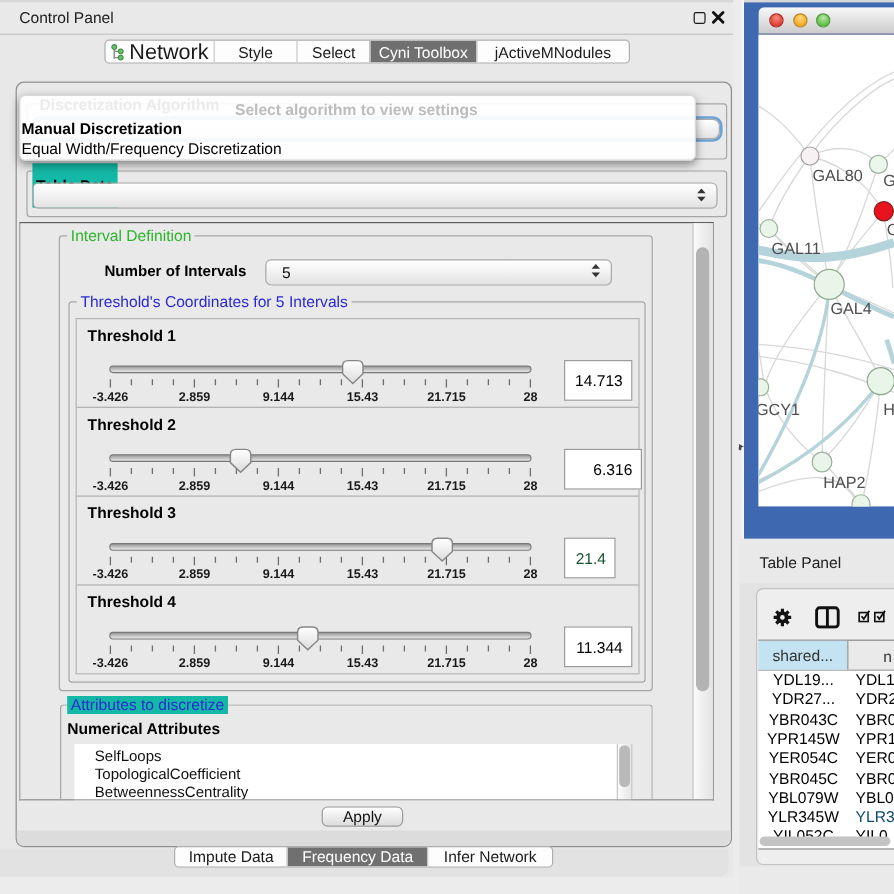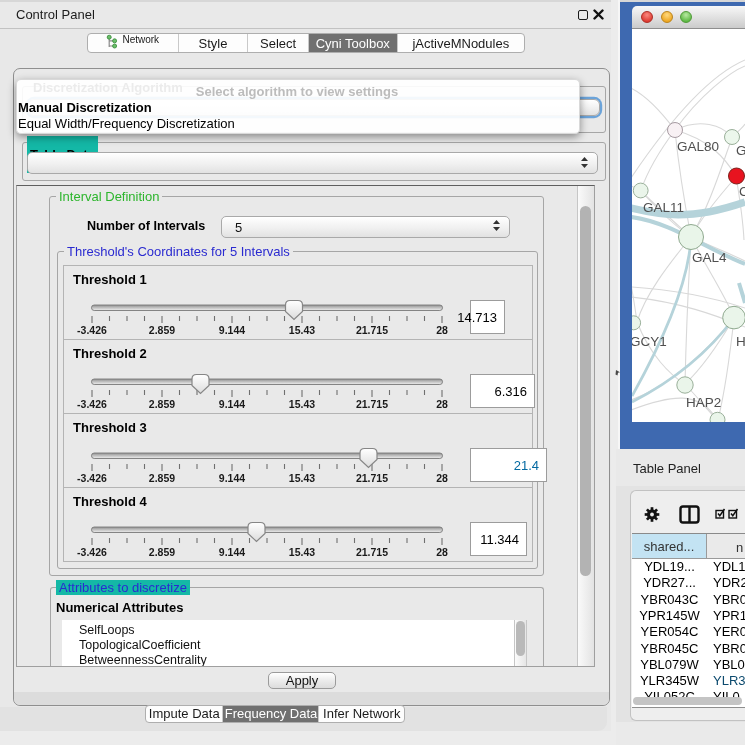--- a/index.html
+++ b/index.html
@@ -15,21 +15,21 @@
 </style></head><body>
 
 <div class="abs" style="left:0;top:0;width:612px;height:28px;background:#e9e9e9;border-bottom:1px solid #c2c2c2;"></div>
 <div class="abs" style="left:0;top:0;width:745px;height:2px;background:#d7d7d7;"></div>
 <div class="abs" style="left:16px;top:7px;font-size:13px;color:#1c1c1c;">Control Panel</div>
 <div class="abs" style="left:578px;top:10px;width:8px;height:8px;border:1.7px solid #1a1a1a;border-radius:2px;"></div>
 <svg class="abs" style="left:593px;top:9px" width="11" height="11" viewBox="0 0 11 11">
 <path d="M1.5 1.5 L9.5 9.5 M9.5 1.5 L1.5 9.5" stroke="#111" stroke-width="2.4" stroke-linecap="round"></path>
   </svg>
 <div class="abs" style="left:87px;top:33px;width:438px;height:20px;background:#fdfdfd;border:1px solid #aeaeae;border-radius:4px;box-sizing:border-box;overflow:hidden;display:flex;">
-    <div style="width:90px;height:100%;color:#1a1a1a;box-sizing:border-box;display:flex;justify-content:center;font-size:10px;white-space:nowrap;"><svg width="12" height="15" viewBox="0 0 12 15" style="margin-right:4px;">
+    <div style="width:90px;height:100%;color:#1a1a1a;box-sizing:border-box;display:flex;align-items:center;justify-content:center;font-size:18px;white-space:nowrap;"><svg width="12" height="15" viewBox="0 0 12 15" style="margin-right:4px;">
         <path d="M3.2 4 L3.2 13 M3.2 6.8 L7.8 6.8 M3.2 12 L7.8 12" stroke="#8a8a8a" stroke-width="1.2" fill="none"></path>
         <circle cx="3.2" cy="3.2" r="2" fill="#6abf69" stroke="#3e8e41" stroke-width="0.9"></circle>
         <circle cx="8.6" cy="6.8" r="2" fill="#6abf69" stroke="#3e8e41" stroke-width="0.9"></circle>
         <circle cx="8.6" cy="12" r="2" fill="#6abf69" stroke="#3e8e41" stroke-width="0.9"></circle>
       </svg>Network</div>
     <div style="width:70px;height:100%;color:#1a1a1a;border-left:1px solid #c9c9c9;box-sizing:border-box;display:flex;align-items:center;justify-content:center;font-size:13px;white-space:nowrap;">Style</div>
     <div style="width:61px;height:100%;color:#1a1a1a;border-left:1px solid #c9c9c9;box-sizing:border-box;display:flex;align-items:center;justify-content:center;font-size:13px;white-space:nowrap;">Select</div>
     <div style="width:89px;height:100%;background:#707070;color:#fff;border-left:1px solid #c9c9c9;box-sizing:border-box;display:flex;align-items:center;justify-content:center;font-size:13px;white-space:nowrap;">Cyni Toolbox</div>
     <div style="width:128px;height:100%;color:#1a1a1a;border-left:1px solid #c9c9c9;box-sizing:border-box;display:flex;align-items:center;justify-content:center;font-size:13px;white-space:nowrap;">jActiveMNodules</div>
   </div>
@@ -99,21 +99,21 @@
       <line x1="379.0" y1="51" x2="379.0" y2="58"></line>
     </g>
     <text x="29" y="69" font-size="10.5" font-weight="bold" fill="#1a1a1a" text-anchor="middle" font-family="Liberation Sans">-3.426</text>
     <text x="99" y="69" font-size="10.5" font-weight="bold" fill="#1a1a1a" text-anchor="middle" font-family="Liberation Sans">2.859</text>
     <text x="169" y="69" font-size="10.5" font-weight="bold" fill="#1a1a1a" text-anchor="middle" font-family="Liberation Sans">9.144</text>
     <text x="239" y="69" font-size="10.5" font-weight="bold" fill="#1a1a1a" text-anchor="middle" font-family="Liberation Sans">15.43</text>
     <text x="309" y="69" font-size="10.5" font-weight="bold" fill="#1a1a1a" text-anchor="middle" font-family="Liberation Sans">21.715</text>
     <text x="379" y="69" font-size="10.5" font-weight="bold" fill="#1a1a1a" text-anchor="middle" font-family="Liberation Sans">28</text>
     <path d="M 222.5 46.5 L 222.5 40 Q 222.5 35.5 227.0 35.5 L 235.0 35.5 Q 239.5 35.5 239.5 40 L 239.5 46.5 L 231.0 54.5 Z" fill="url(#th1)" stroke="#868686" stroke-width="1.2"></path>
   </svg>
-<div class="abs" style="left:470px;top:300px;width:35px;height:34px;background:#fff;border:1px solid #9c9c9c;box-sizing:border-box;display:flex;align-items:center;justify-content:flex-end;padding-right:7px;font-size:13px;color:#000;">14.713</div>
+<div class="abs" style="left:470px;top:300px;width:57px;height:34px;background:#fff;border:1px solid #9c9c9c;box-sizing:border-box;display:flex;align-items:center;justify-content:flex-end;padding-right:7px;font-size:13px;color:#000;">14.713</div>
 <div class="abs" style="left:63px;top:339px;width:470px;height:75px;border:1px solid #b4b4b4;box-sizing:border-box;background:#e9e9e9;"></div>
 <div class="abs b" style="left:73px;top:346px;font-size:13px;color:#000;">Threshold 2</div>
 <svg class="abs" style="left:63px;top:339px;" width="470" height="75" viewBox="0 0 470 75">
     <defs>
       <linearGradient id="gr2" x1="0" y1="0" x2="0" y2="1">
         <stop offset="0" stop-color="#909090"></stop>
         <stop offset="0.55" stop-color="#c6c6c6"></stop>
         <stop offset="1" stop-color="#efefef"></stop>
       </linearGradient>
       <linearGradient id="th2" x1="0" y1="0" x2="0" y2="1">
@@ -193,21 +193,21 @@
       <line x1="379.0" y1="51" x2="379.0" y2="58"></line>
     </g>
     <text x="29" y="69" font-size="10.5" font-weight="bold" fill="#1a1a1a" text-anchor="middle" font-family="Liberation Sans">-3.426</text>
     <text x="99" y="69" font-size="10.5" font-weight="bold" fill="#1a1a1a" text-anchor="middle" font-family="Liberation Sans">2.859</text>
     <text x="169" y="69" font-size="10.5" font-weight="bold" fill="#1a1a1a" text-anchor="middle" font-family="Liberation Sans">9.144</text>
     <text x="239" y="69" font-size="10.5" font-weight="bold" fill="#1a1a1a" text-anchor="middle" font-family="Liberation Sans">15.43</text>
     <text x="309" y="69" font-size="10.5" font-weight="bold" fill="#1a1a1a" text-anchor="middle" font-family="Liberation Sans">21.715</text>
     <text x="379" y="69" font-size="10.5" font-weight="bold" fill="#1a1a1a" text-anchor="middle" font-family="Liberation Sans">28</text>
     <path d="M 297.0 46.5 L 297.0 40 Q 297.0 35.5 301.5 35.5 L 309.5 35.5 Q 314.0 35.5 314.0 40 L 314.0 46.5 L 305.5 54.5 Z" fill="url(#th3)" stroke="#868686" stroke-width="1.2"></path>
   </svg>
-<div class="abs" style="left:470px;top:448px;width:77px;height:34px;background:#fff;border:1px solid #9c9c9c;box-sizing:border-box;display:flex;align-items:center;justify-content:flex-end;padding-right:7px;font-size:13px;color:#0369a1;">21.4</div>
+<div class="abs" style="left:470px;top:448px;width:43px;height:34px;background:#fff;border:1px solid #9c9c9c;box-sizing:border-box;display:flex;align-items:center;justify-content:flex-end;padding-right:7px;font-size:13px;color:#14532d;">21.4</div>
 <div class="abs" style="left:63px;top:487px;width:470px;height:75px;border:1px solid #b4b4b4;box-sizing:border-box;background:#e9e9e9;"></div>
 <div class="abs b" style="left:73px;top:494px;font-size:13px;color:#000;">Threshold 4</div>
 <svg class="abs" style="left:63px;top:487px;" width="470" height="75" viewBox="0 0 470 75">
     <defs>
       <linearGradient id="gr4" x1="0" y1="0" x2="0" y2="1">
         <stop offset="0" stop-color="#909090"></stop>
         <stop offset="0.55" stop-color="#c6c6c6"></stop>
         <stop offset="1" stop-color="#efefef"></stop>
       </linearGradient>
       <linearGradient id="th4" x1="0" y1="0" x2="0" y2="1">
@@ -255,21 +255,21 @@
     <div style="font-size:12.5px;color:#111;padding:3px 0 0 17px;line-height:15px;">SelfLoops<br>TopologicalCoefficient<br>BetweennessCentrality</div>
   </div>
 <div class="abs" style="left:514px;top:620px;width:13px;height:49px;background:linear-gradient(to right,#fbfbfb,#e6e6e6);border:1px solid #c6c6c6;border-top:none;box-sizing:border-box;"></div>
 <div class="abs" style="left:516px;top:621px;width:9px;height:35px;background:#b9b9b9;border-radius:4.5px;"></div>
 <div class="abs" style="left:17px;top:667px;width:577px;height:25px;background:#e9e9e9;"></div>
 <div class="abs" style="left:16px;top:666px;width:579px;height:1px;background:#9f9f9f;"></div>
 <div class="abs" style="left:14px;top:692px;width:595px;height:13px;background:#dcdcdc;border-radius:0 0 7px 7px;"></div>
 <div class="abs" style="left:268px;top:672px;width:68px;height:16.5px;border:1px solid #9b9b9b;border-radius:5px;background:linear-gradient(#ffffff,#ececec 50%,#dcdcdc);box-sizing:border-box;display:flex;align-items:center;justify-content:center;font-size:13px;color:#111;">Apply</div>
 <div class="abs" style="left:0;top:706.5px;width:607px;height:24.5px;background:#e2e2e2;border-radius:0 0 9px 0;"></div>
 <div class="abs" style="left:0;top:731px;width:620px;height:14px;background:#ececec;"></div>
-<div class="abs" style="left:145px;top:705px;width:260px;height:17.5px;background:#fdfdfd;border:1px solid #aeaeae;border-radius:4px;box-sizing:border-box;overflow:hidden;display:flex;">
+<div class="abs" style="left:145px;top:705px;width:316px;height:17.5px;background:#fdfdfd;border:1px solid #aeaeae;border-radius:4px;box-sizing:border-box;overflow:hidden;display:flex;">
     <div style="width:95px;height:100%;color:#1a1a1a;box-sizing:border-box;display:flex;align-items:center;justify-content:center;font-size:13px;white-space:nowrap;">Impute Data</div>
     <div style="width:119px;height:100%;background:#707070;color:#fff;border-left:1px solid #c9c9c9;box-sizing:border-box;display:flex;align-items:center;justify-content:center;font-size:13px;white-space:nowrap;">Frequency Data</div>
     <div style="width:106px;height:100%;color:#1a1a1a;border-left:1px solid #c9c9c9;box-sizing:border-box;display:flex;align-items:center;justify-content:center;font-size:13px;white-space:nowrap;">Infer Network</div>
   </div>
 <div class="abs" style="left:611px;top:0;width:9px;height:745px;background:#ececec;"></div>
 <div class="abs" style="left:617.5px;top:0;width:2.5px;height:745px;background:#f6f6f6;"></div>
 <svg class="abs" style="left:615px;top:369px;" width="6" height="7" viewBox="0 0 6 7">
     <path d="M0.5 5.5 L1 1 L5 3.2 L3 3.8 L2.5 6.5 Z" fill="#4a4a4a"></path>
   </svg>
 <div class="abs" style="left:16px;top:79px;width:562px;height:53px;background:rgba(255,255,255,0.92);

